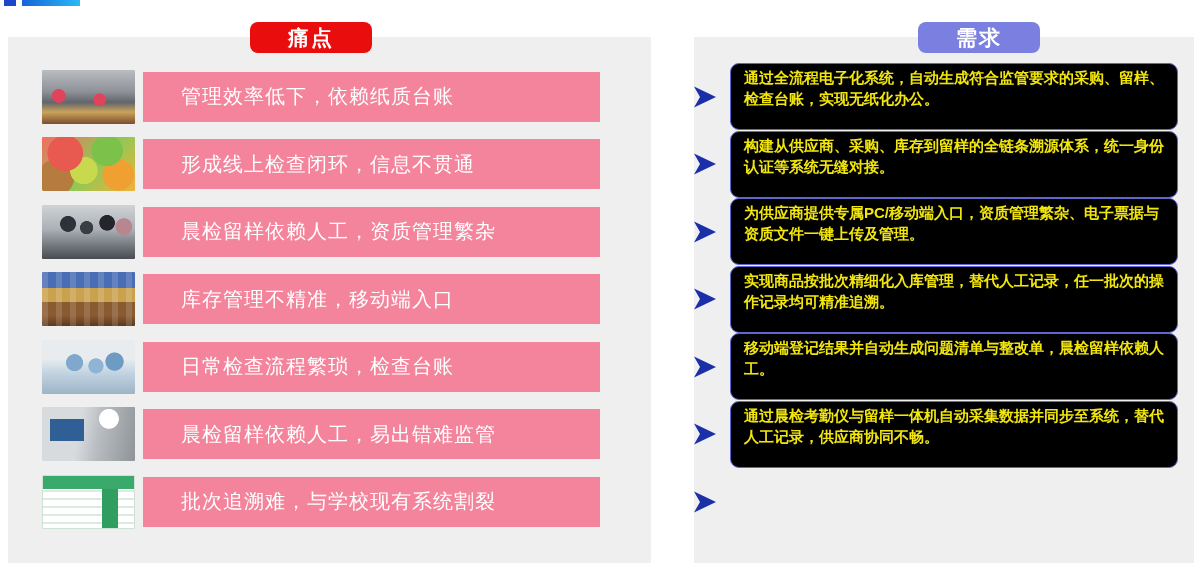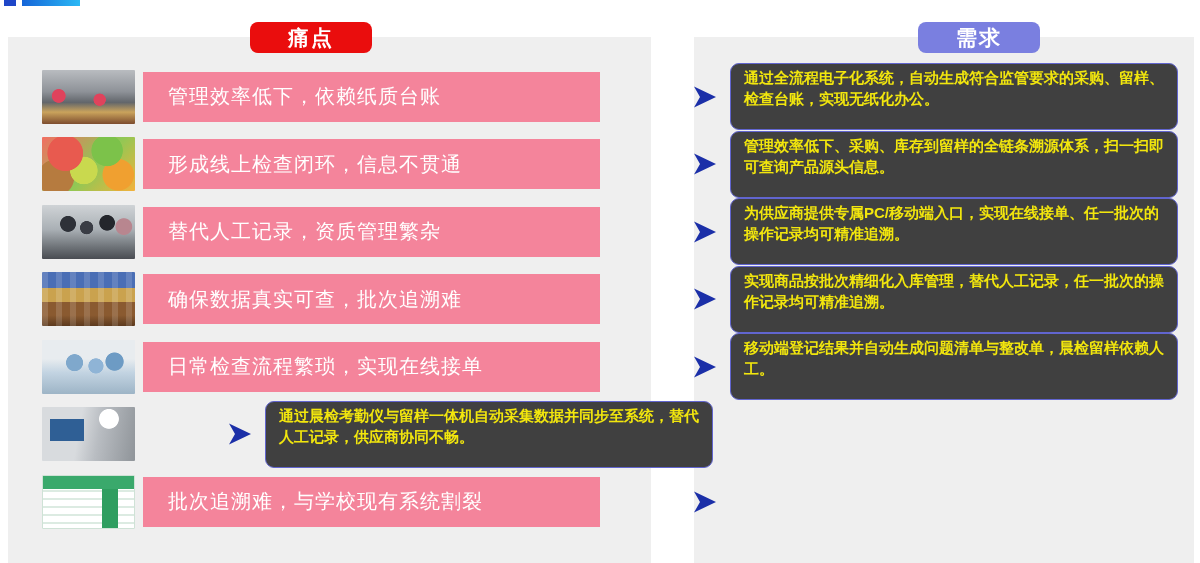--- a/index.html
+++ b/index.html
@@ -85,30 +85,30 @@
         linear-gradient(#2f9e60,#2f9e60) 78% 0 / 16px 100% no-repeat,
         repeating-linear-gradient(180deg,#ffffff 0 6px,#dcebe2 6px 8px);
         border: 1px solid #cfe2d6; }
 
   .pain {
     margin-left: 8px; flex: none;
     width: 457px; height: 50px;
     background: #f4849b;
     color: #ffffff; font-size: 20px;
     display: flex; align-items: center;
-    padding-left: 25px;
+    padding-left: 38px;
     letter-spacing: 1px;
   }
 
   .arrow { flex: none; display: block; }
 
   .need {
     margin-left: 14px; flex: none;
     width: 448px; min-height: 44px;
-    background: #404040;
+    background: #000000;
     border: 1.6px solid #6165cf;
     border-radius: 9px;
     color: #f2e60d; font-size: 15px; font-weight: bold;
     line-height: 21px;
     padding: 3px 10px 20px 13px;
     display: flex; align-items: center;
   }
 </style>
 </head>
 <body>
@@ -148,62 +148,63 @@
     </div>
 
     <div class="row">
       <div class="thumb t1"></div>
       <div class="pain">形成线上检查闭环，信息不贯通</div>
       <svg class="arrow" width="116" height="26" viewBox="0 0 116 26">
           <line x1="0" y1="13" x2="99" y2="13" stroke="url(#arrowGrad)" stroke-width="4"></line>
           <polygon points="94,2.5 116,13 94,23.5 100,13" fill="#1b2fa8"></polygon>
         </svg>
       <div class="need">
-          <span>管理效率低下、采购、库存到留样的全链条溯源体系，扫一扫即可查询产品源头信息。</span>
+          <span>构建从供应商、采购、库存到留样的全链条溯源体系，统一身份认证等系统无缝对接。</span>
         </div>
     </div>
 
     <div class="row">
       <div class="thumb t2"></div>
-      <div class="pain">替代人工记录，资质管理繁杂</div>
-      <svg class="arrow" width="116" height="26" viewBox="0 0 116 26">
-          <line x1="0" y1="13" x2="99" y2="13" stroke="url(#arrowGrad)" stroke-width="4"></line>
-          <polygon points="94,2.5 116,13 94,23.5 100,13" fill="#1b2fa8"></polygon>
-        </svg>
-      <div class="need">
-          <span>为供应商提供专属PC/移动端入口，实现在线接单、任一批次的操作记录均可精准追溯。</span>
+      <div class="pain">晨检留样依赖人工，资质管理繁杂</div>
+      <svg class="arrow" width="116" height="26" viewBox="0 0 116 26">
+          <line x1="0" y1="13" x2="99" y2="13" stroke="url(#arrowGrad)" stroke-width="4"></line>
+          <polygon points="94,2.5 116,13 94,23.5 100,13" fill="#1b2fa8"></polygon>
+        </svg>
+      <div class="need">
+          <span>为供应商提供专属PC/移动端入口，资质管理繁杂、电子票据与资质文件一键上传及管理。</span>
         </div>
     </div>
 
     <div class="row">
       <div class="thumb t3"></div>
-      <div class="pain">确保数据真实可查，批次追溯难</div>
+      <div class="pain">库存管理不精准，移动端入口</div>
       <svg class="arrow" width="116" height="26" viewBox="0 0 116 26">
           <line x1="0" y1="13" x2="99" y2="13" stroke="url(#arrowGrad)" stroke-width="4"></line>
           <polygon points="94,2.5 116,13 94,23.5 100,13" fill="#1b2fa8"></polygon>
         </svg>
       <div class="need">
           <span>实现商品按批次精细化入库管理，替代人工记录，任一批次的操作记录均可精准追溯。</span>
         </div>
     </div>
 
     <div class="row">
       <div class="thumb t4"></div>
-      <div class="pain">日常检查流程繁琐，实现在线接单</div>
+      <div class="pain">日常检查流程繁琐，检查台账</div>
       <svg class="arrow" width="116" height="26" viewBox="0 0 116 26">
           <line x1="0" y1="13" x2="99" y2="13" stroke="url(#arrowGrad)" stroke-width="4"></line>
           <polygon points="94,2.5 116,13 94,23.5 100,13" fill="#1b2fa8"></polygon>
         </svg>
       <div class="need">
           <span>移动端登记结果并自动生成问题清单与整改单，晨检留样依赖人工。</span>
         </div>
     </div>
 
     <div class="row">
       <div class="thumb t5"></div>
+      <div class="pain">晨检留样依赖人工，易出错难监管</div>
       <svg class="arrow" width="116" height="26" viewBox="0 0 116 26">
           <line x1="0" y1="13" x2="99" y2="13" stroke="url(#arrowGrad)" stroke-width="4"></line>
           <polygon points="94,2.5 116,13 94,23.5 100,13" fill="#1b2fa8"></polygon>
         </svg>
       <div class="need">
           <span>通过晨检考勤仪与留样一体机自动采集数据并同步至系统，替代人工记录，供应商协同不畅。</span>
         </div>
     </div>
 
     <div class="row">

